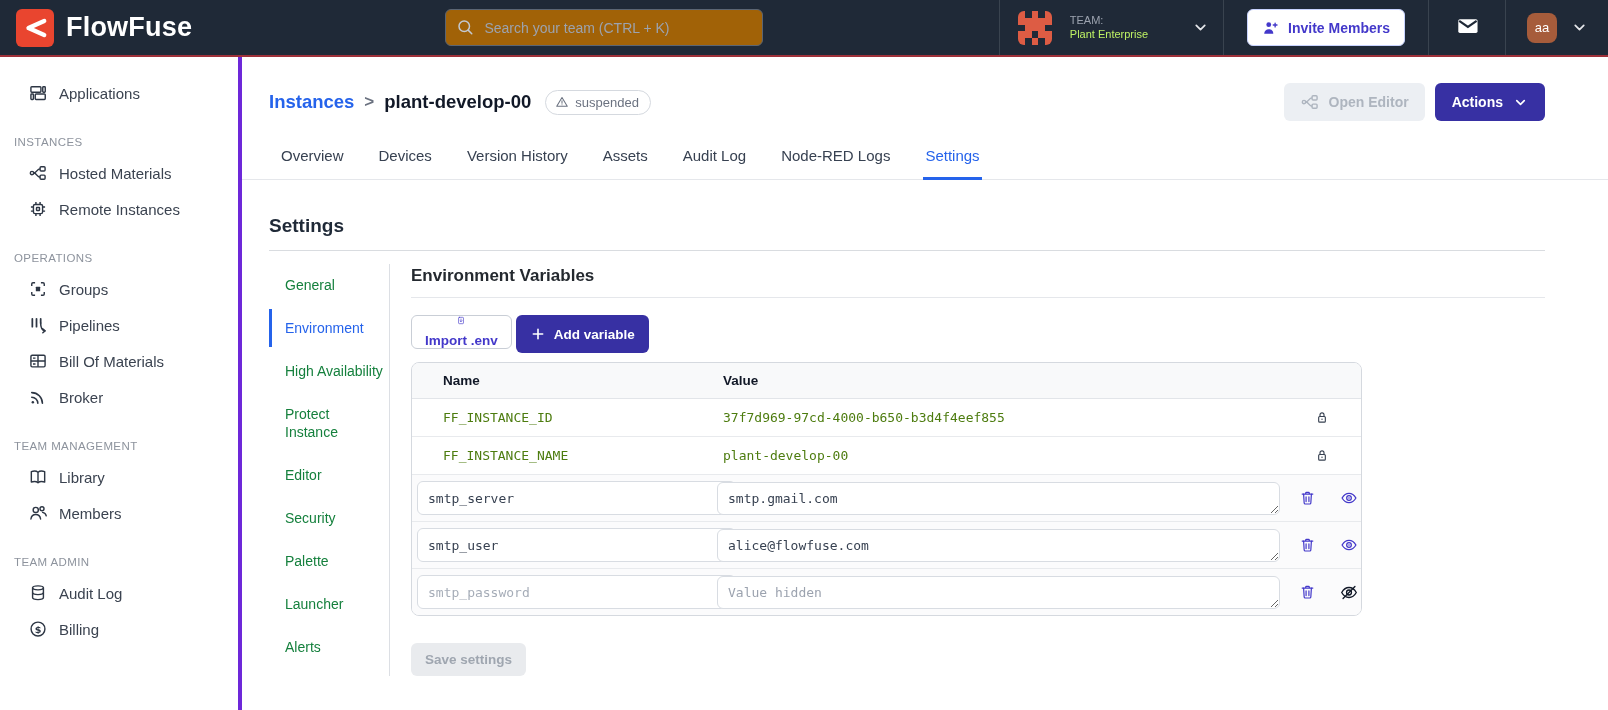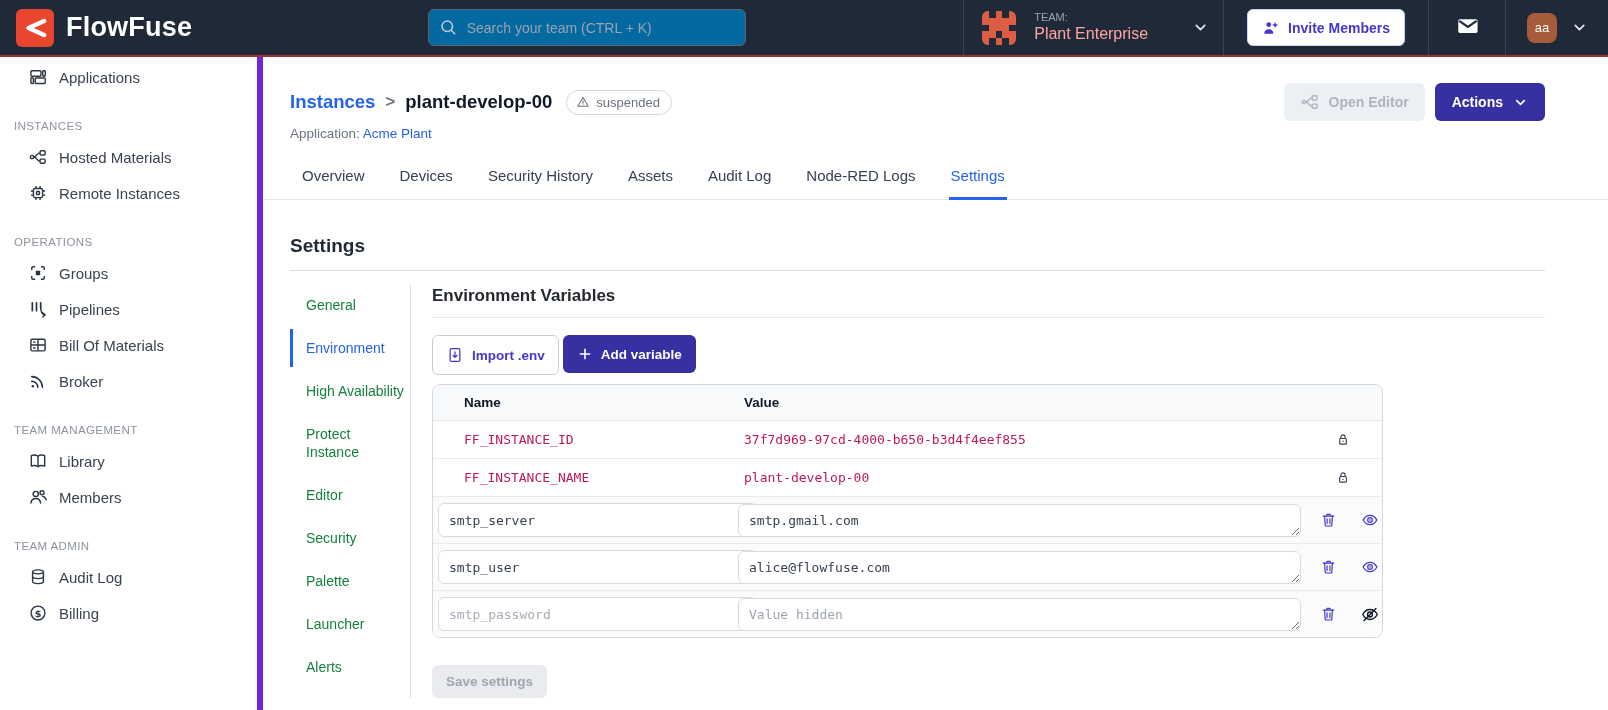--- a/index.html
+++ b/index.html
@@ -8,46 +8,46 @@
   .app { width:1608px; height:710px; display:flex; flex-direction:column; }
 
   
   .navbar { height:57px; background:#1f2937; border-bottom:2px solid #9e3039; display:flex; align-items:stretch; flex:none; }
   .brand { display:flex; align-items:center; gap:12px; padding:0 18px 0 16px; }
   .brand-logo { width:38px; height:38px; border-radius:6px; background:#e9452f; display:flex; align-items:center; justify-content:center; }
   .brand-logo svg { width:26px; height:26px; }
   .brand-name { color:#fff; font-size:27px; font-weight:700; letter-spacing:.2px; }
   .nav-center { margin:auto; display:flex; align-items:center; }
   .nav-search { position:relative; width:318px; }
-  .nav-search input { width:100%; height:37px; background:#0369a1; border:1px solid #5b6573; border-radius:6px; color:#d1d5db; font-size:14px; padding:0 12px 0 38px; outline:none; }
+  .nav-search input { width:100%; height:37px; background:#a16207; border:1px solid #5b6573; border-radius:6px; color:#d1d5db; font-size:14px; padding:0 12px 0 38px; outline:none; }
   .nav-search input::placeholder { color:#9ca3af; }
   .nav-search .mag { position:absolute; left:11px; top:9px; width:18px; height:18px; color:#c3c9d2; }
   .nav-right { display:flex; align-items:stretch; }
   .nav-sep { width:1px; background:#39434f; }
   .nav-block { display:flex; align-items:center; }
   .team-block { padding:0 14px 0 18px; gap:18px; cursor:pointer; }
   .team-avatar { width:34px; height:34px; border-radius:6px; overflow:hidden; flex:none; }
   .team-meta { display:flex; flex-direction:column; line-height:1.25; }
   .team-label { color:#9ca3af; font-size:11px; }
-  .team-name { color:#fca5a5; font-size:16px; }
+  .team-name { color:#bef264; font-size:11px; }
   .chev { width:17px; height:17px; color:#e5e7eb; }
   .team-block .chev { margin-left:26px; }
   .invite-block { padding:0 23px; }
   .invite-btn { display:flex; align-items:center; gap:8px; background:#fff; color:#4338ca; border:1px solid #c7d2fe; border-radius:6px; height:37px; padding:0 14px; font-size:14px; font-weight:700; cursor:pointer; font-family:inherit; }
   .invite-btn svg { width:18px; height:18px; }
   .mail-block { padding:0 25px; cursor:pointer; }
   .mail-block svg { width:26px; height:22px; }
   .user-block { padding:0 20px 0 21px; gap:14px; cursor:pointer; }
   .user-avatar { width:30px; height:30px; border-radius:8px; background:#a65c3b; color:#fff; font-size:13px; display:flex; align-items:center; justify-content:center; }
 
   
   .shell { flex:1; display:flex; min-height:0; }
 
   
-  .sidebar { width:263px; flex:none; background:#fff; border-right:6px solid #6d28d9; padding-top:2px; overflow:hidden; }
+  .sidebar { width:242px; flex:none; background:#fff; border-right:4px solid #6d28d9; padding-top:18px; overflow:hidden; }
   .side-header { margin:25px 0 7px 14px; font-size:11.5px; letter-spacing:.4px; color:#8d939d; font-weight:400; }
   .side-item { display:flex; align-items:center; gap:11px; padding:8px 8px 8px 28px; font-size:15px; color:#3b4350; cursor:pointer; }
   .side-item svg { width:20px; height:20px; color:#2d3644; flex:none; }
 
   
   .main { flex:1; background:#fff; min-width:0; display:flex; flex-direction:column; }
   .page-head { padding:26px 63px 0 27px; }
   .crumb-row { display:flex; align-items:center; }
   .crumb-link { color:#2563eb; font-size:18.5px; font-weight:700; cursor:pointer; }
   .crumb-sep { color:#6b7280; font-size:17px; font-weight:700; margin:0 10px; }
@@ -77,33 +77,33 @@
   .settings-vdiv { width:1px; background:#dcdfe4; }
   .settings-content { flex:1; padding-left:21px; min-width:0; }
   .env-title { font-size:17px; font-weight:700; color:#24292f; padding:2px 0 11px; border-bottom:1px solid #e5e7eb; }
   .env-widgets { width:951px; margin-top:17px; }
 
   .env-controls { display:flex; gap:4px; }
   .env-search { position:relative; flex:1; }
   .env-search input { width:100%; height:38px; border:1px solid #d6dade; border-radius:6px; font-size:14px; color:#374151; padding:0 12px 0 40px; outline:none; background:#fff; }
   .env-search input::placeholder { color:#9ca3af; }
   .env-search .mag { position:absolute; left:12px; top:10px; width:19px; height:19px; color:#374151; }
-  .btn-import { display:flex; align-items:center; gap:8px; background:#fff; border:1px solid #c9ced6; color:#4338ca; border-radius:6px; height:40px; padding:0 13px; font-size:13.5px; font-weight:700; font-family:inherit; cursor:pointer; white-space:nowrap; }
+  .btn-import { display:flex; align-items:center; gap:8px; background:#fff; border:1px solid #c9ced6; color:#4338ca; border-radius:6px; height:34px; padding:0 13px; font-size:13.5px; font-weight:700; font-family:inherit; cursor:pointer; white-space:nowrap;flex-direction:column; }
   .btn-import svg { width:18px; height:18px; }
   .btn-add { display:flex; align-items:center; gap:8px; background:#3730a3; border:none; color:#fff; border-radius:6px; height:38px; padding:0 14px; font-size:13.5px; font-weight:700; font-family:inherit; cursor:pointer; white-space:nowrap; }
   .btn-add svg { width:16px; height:16px; }
 
   .env-table { margin-top:9px; border:1px solid #d5d9df; border-radius:8px; overflow:hidden; background:#fff; }
   .t-row { display:grid; grid-template-columns:302px 568px 1fr; align-items:center; border-bottom:1px solid #e8eaed; }
   .t-row:last-child { border-bottom:none; }
   .t-head { background:#f8f9fa; border-bottom:1px solid #e2e5e9; }
   .t-head .th { font-size:13.5px; font-weight:700; color:#111827; padding:10px 0; }
   .th-name { padding-left:31px !important; }
   .th-value { padding-left:9px !important; }
-  .mono { font-family:"DejaVu Sans Mono", monospace; font-size:13px; color:#be185d; }
+  .mono { font-family:"DejaVu Sans Mono", monospace; font-size:13px; color:#4d7c0f; }
   .locked .cell-name { padding:11px 0 11px 31px; }
   .locked .cell-value { padding:11px 0 11px 9px; }
   .cell-lock { display:flex; justify-content:center; }
   .cell-lock svg { width:16px; height:17px; color:#374151; }
   .t-row.editable { background:#fbfbfc; }
   .cell-input { padding:6px 0 6px 5px; }
   .cell-input input { width:319px; height:31px; border:1px solid #d8dce2; border-radius:6px; font-family:"DejaVu Sans Mono", monospace; font-size:13px; color:#374151; padding:16px 10px; outline:none; background:#fff; }
   .cell-input input.dim { color:#a6adb8; }
   .cell-value-input { padding:6px 0 6px 3px; }
   .cell-value-input textarea { width:563px; height:33px; border:1px solid #d8dce2; border-radius:6px; font-family:"DejaVu Sans Mono", monospace; font-size:13px; color:#374151; padding:7px 10px 0; outline:none; resize:both; overflow:hidden; line-height:18px; background:#fff; display:block; }
@@ -332,30 +332,26 @@
             <button class="btn-actions">
               <span>Actions</span>
               <span class="chev">
                 <svg viewBox="0 0 24 24" fill="none" stroke="currentColor" stroke-width="2.6" stroke-linecap="round" stroke-linejoin="round">
                     <path d="M6 9l6 6 6-6"></path>
                   </svg>
               </span>
             </button>
           </div>
         </div>
-        <div class="app-line">
-          <span>Application:</span>
-          <a>Acme Plant</a>
-        </div>
       </div>
 
       <nav class="tabs">
         <div class="tab">Overview</div>
         <div class="tab">Devices</div>
-        <div class="tab">Security History</div>
+        <div class="tab">Version History</div>
         <div class="tab">Assets</div>
         <div class="tab">Audit Log</div>
         <div class="tab">Node-RED Logs</div>
         <div class="tab active">Settings</div>
       </nav>
 
       <div class="content">
         <h2 class="settings-title">Settings</h2>
         <hr class="title-rule">
 

